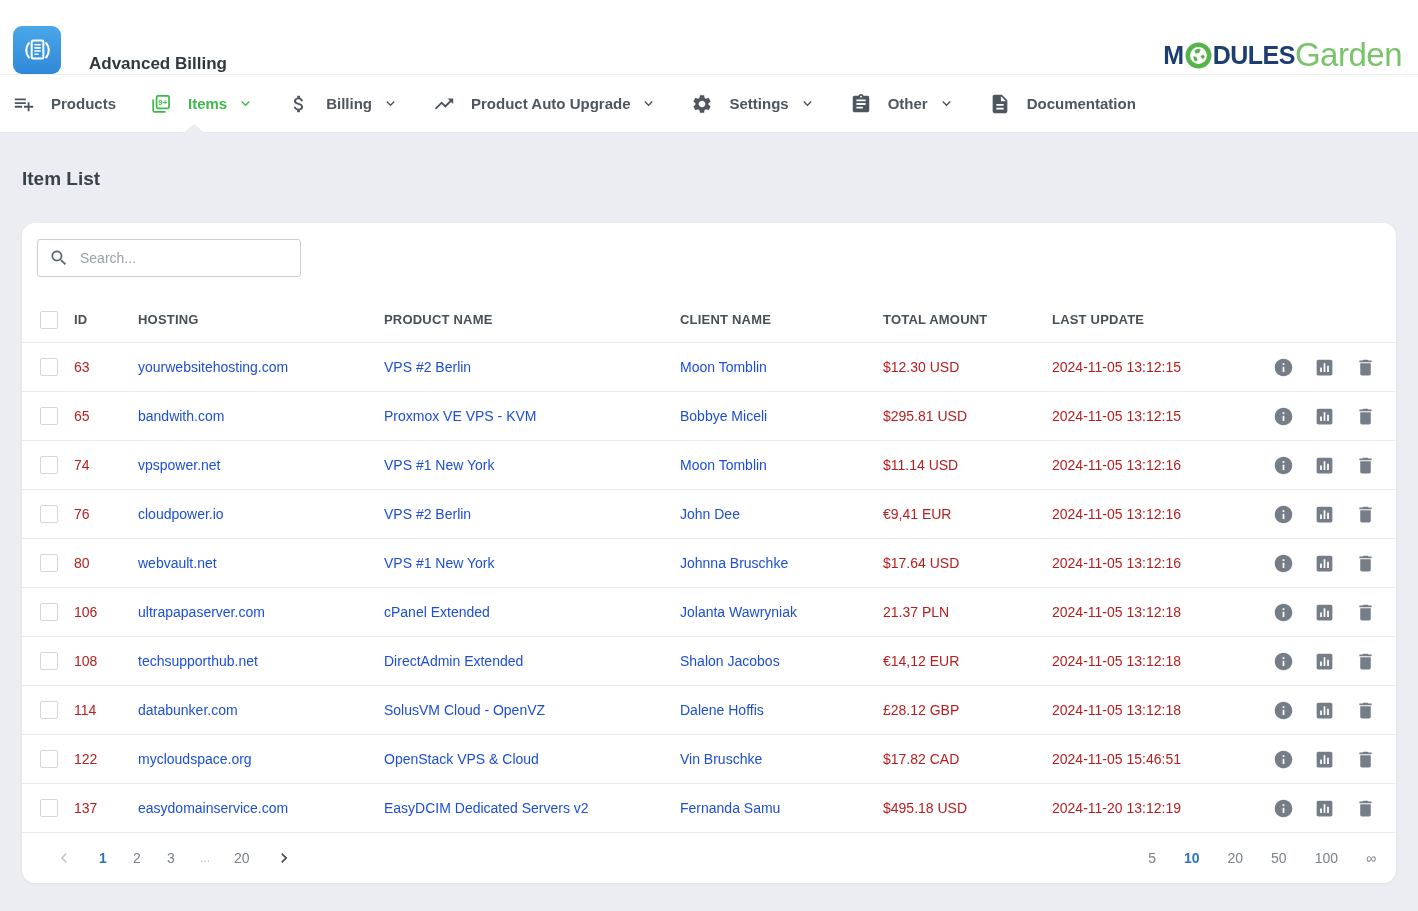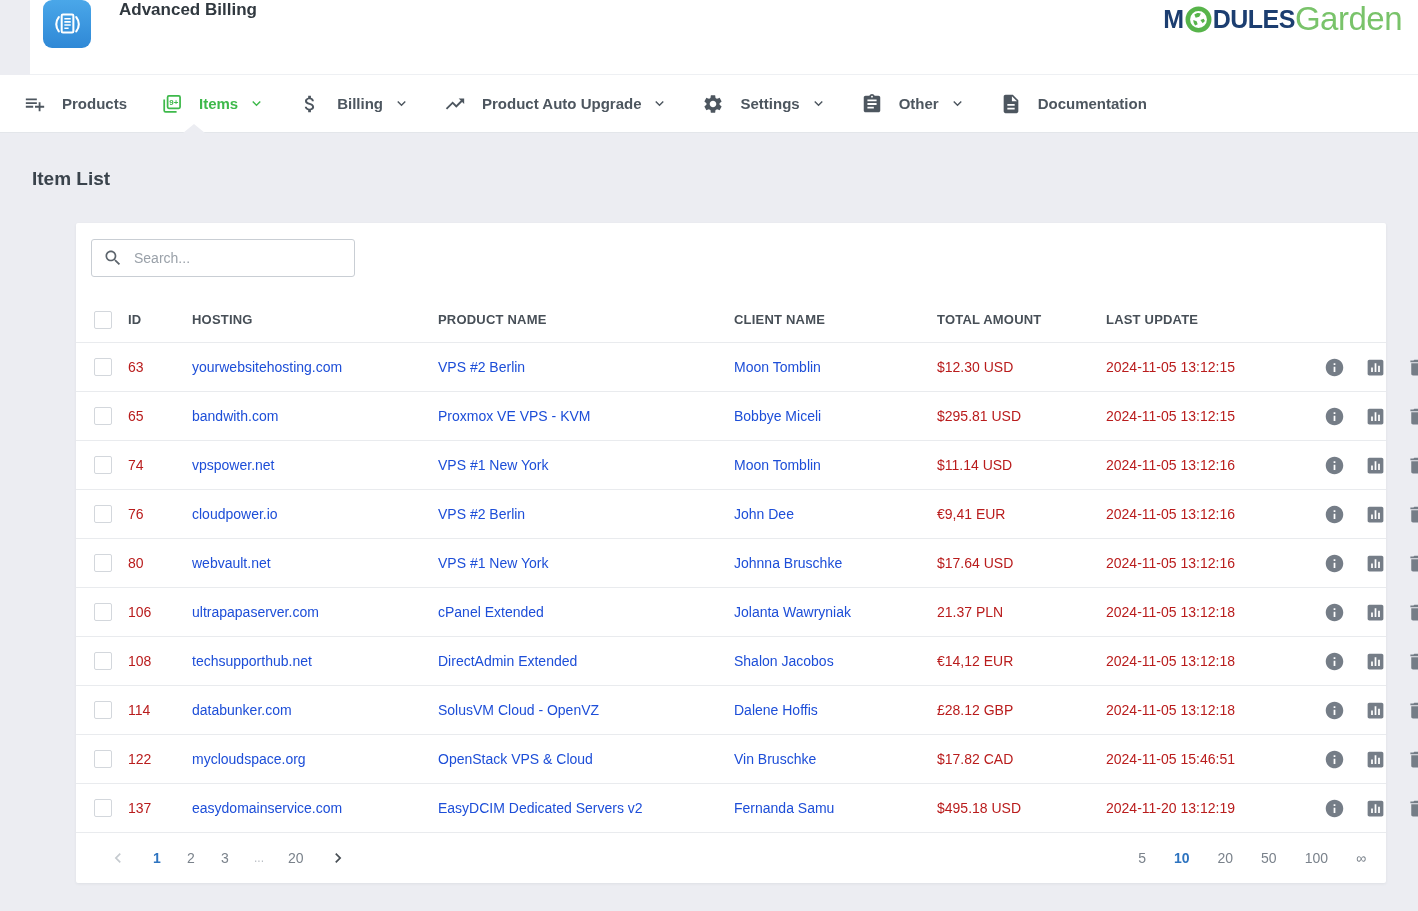--- a/index.html
+++ b/index.html
@@ -5,59 +5,57 @@
   * { box-sizing: border-box; }
   html,body { margin:0; padding:0; }
   body {
     width:1418px; height:911px; overflow:hidden;
     background:#ecedf2;
     font-family:"Liberation Sans", sans-serif;
     color:#40484f;
   }
   
   .header {
-    height:75px; background:#ffffff; display:flex; align-items:flex-start;
+    height:75px; background:#ffffff; display:flex; align-items:flex-end;
     border-bottom:1px solid #eef0f3;
-    margin-left:30px;
   }
   .app-logo {
     width:48px; height:48px; margin-left:13px; border-radius:9px;
     background:linear-gradient(180deg,#4aa7e9,#2f88d6);
     display:flex; align-items:center; justify-content:center; flex:0 0 auto;
   }
   .app-title { margin-left:28px; font-size:17px; font-weight:700; color:#30383f; }
   .mg-logo { margin-left:auto; margin-right:16px; display:flex; align-items:center; cursor:pointer; }
   .mg-navy { font-size:25px; font-weight:700; color:#1c3e70; letter-spacing:-0.5px; }
   .mg-green { font-size:33px; font-weight:400; color:#79c36a; letter-spacing:-0.5px; }
   .mg-globe { width:27px; height:27px; margin:0 1px; }
   
   .nav {
     height:58px; background:#ffffff; border-bottom:1px solid #e3e6ea;
-    display:flex; align-items:center; padding-left:24px; position:relative;
+    display:flex; align-items:center; padding-left:13px; position:relative;
   }
   .nav-item {
     display:flex; align-items:center; margin-right:34px; cursor:pointer;
     color:#4d565f; font-size:15px; font-weight:700;
   }
   .nav-item .nicon { width:22px; height:22px; fill:currentColor; flex:0 0 auto; }
   .nav-item .nlabel { margin-left:16px; }
   .nav-item .chev { width:17px; height:17px; fill:currentColor; margin-left:10px; }
   .nav-item.active { color:#3eb94b; }
   .tab-pointer {
     position:absolute; bottom:-1px; left:183px; width:0; height:0;
     border-left:11px solid transparent; border-right:11px solid transparent;
     border-bottom:9px solid #ecedf2; z-index:3;
   }
   
-  .content { padding:0 32px; }
+  .content { padding:0 22px; }
   .page-title { margin:35px 0 33px; font-size:19px; font-weight:700; color:#3a434c; }
   .card {
-    background:#ffffff; border-radius:2px; box-shadow:0 1px 3px rgba(40,50,60,.07);
+    background:#ffffff; border-radius:13px; box-shadow:0 1px 3px rgba(40,50,60,.07);
     padding-top:16px;
-    margin-left:44px;
   }
   .search-wrap { margin-left:15px; position:relative; width:264px; }
   .search-input {
     width:100%; height:38px; border:1px solid #c9ced4; border-radius:3px;
     padding:0 12px 0 42px; font-size:14px; color:#444; outline:none;
     font-family:"Liberation Sans", sans-serif;
   }
   .search-input::placeholder { color:#9aa1a9; }
   .search-icon { position:absolute; left:12px; top:9px; width:20px; height:20px; fill:#5c646c; }
   

